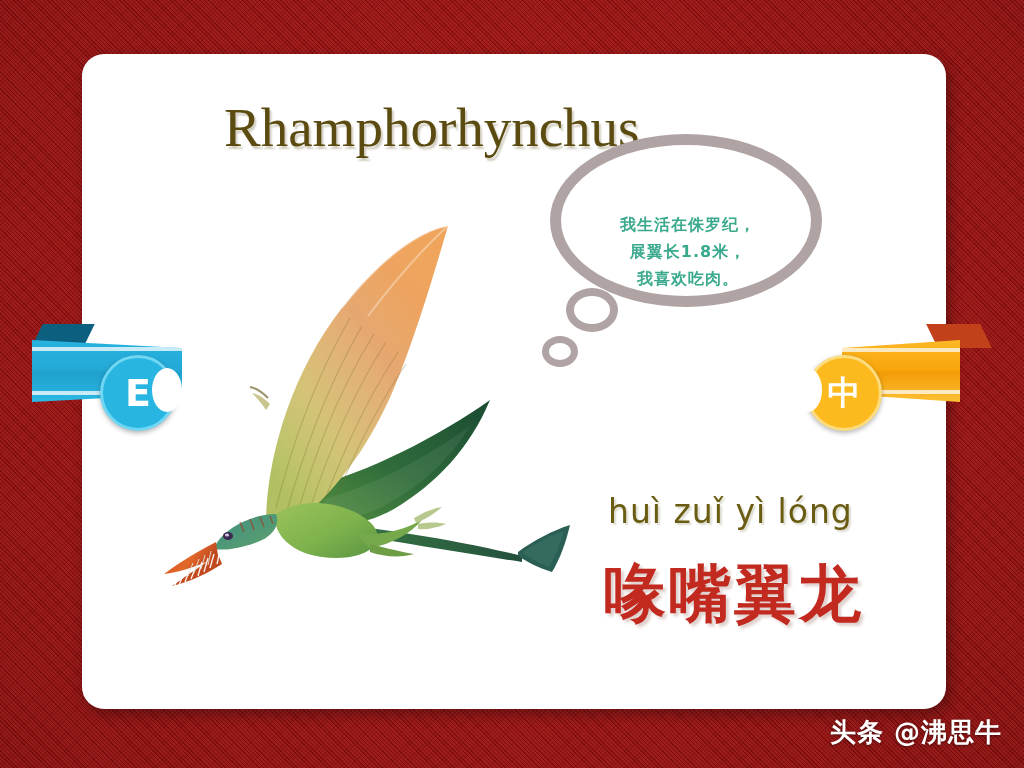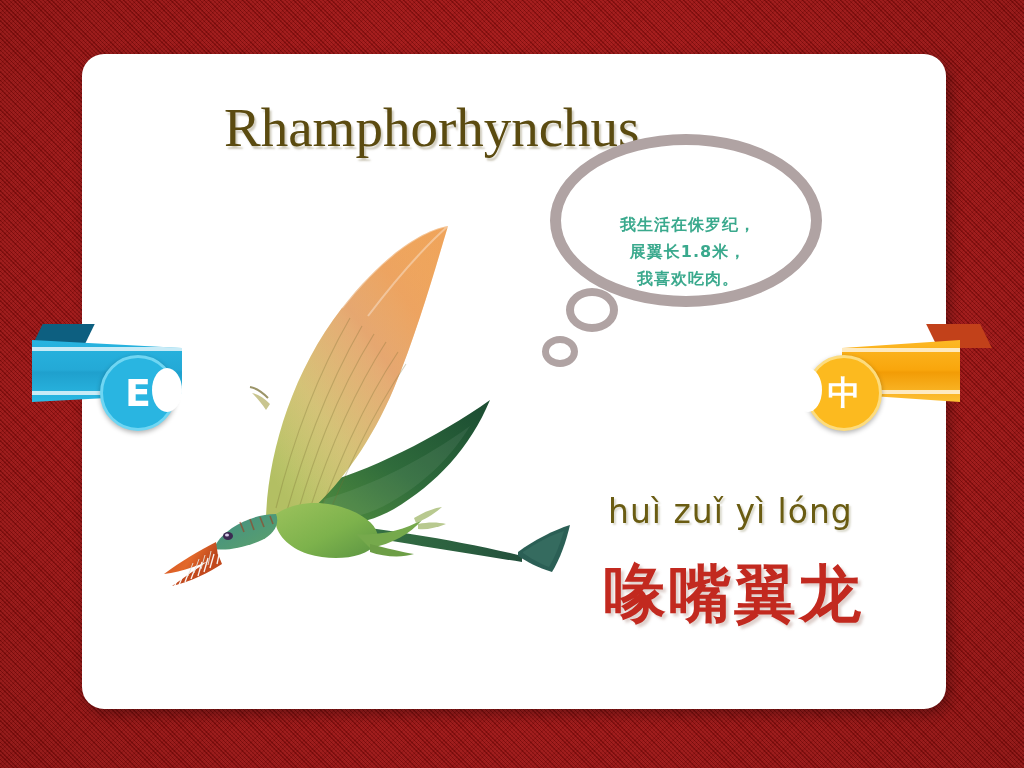--- a/index.html
+++ b/index.html
@@ -372,14 +372,15 @@
     <div class="band"></div>
   </div>
   <div id="badge-zh-inner">
     <span>中</span>
   </div>
   <div id="badge-zh-notch"></div>
 
   <div id="pinyin">huì zuǐ yì lóng</div>
   <div id="hanzi">喙嘴翼龙</div>
 
+  <div id="watermark">头条 @沸思牛</div>
 
 </div>
 
 </body></html>

